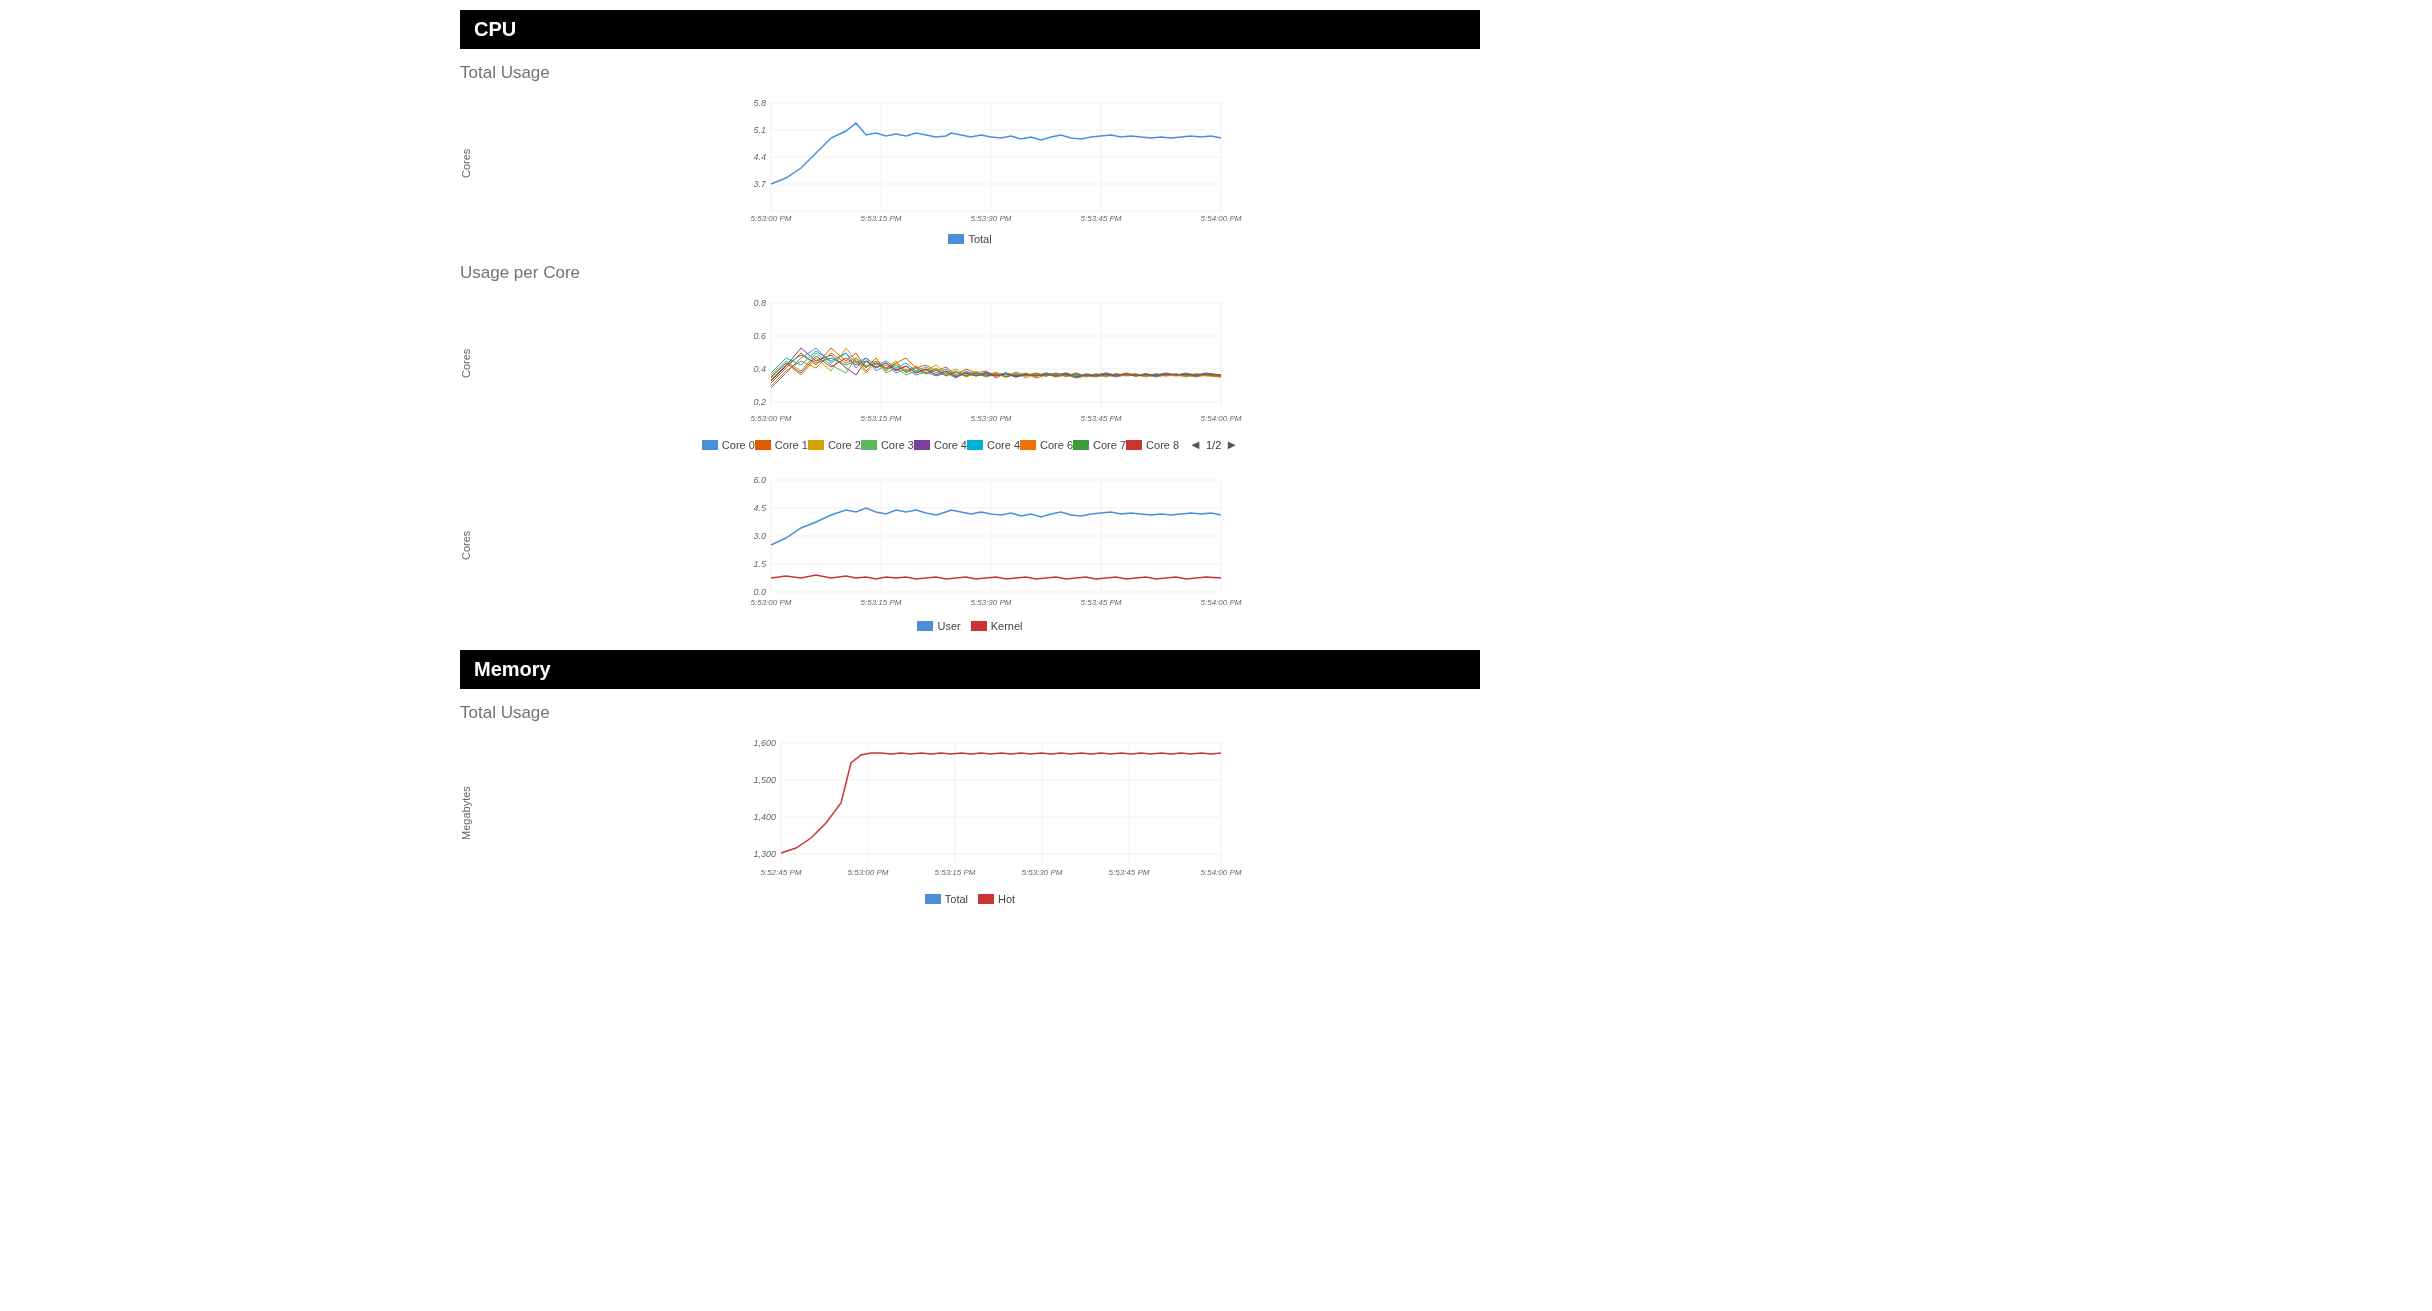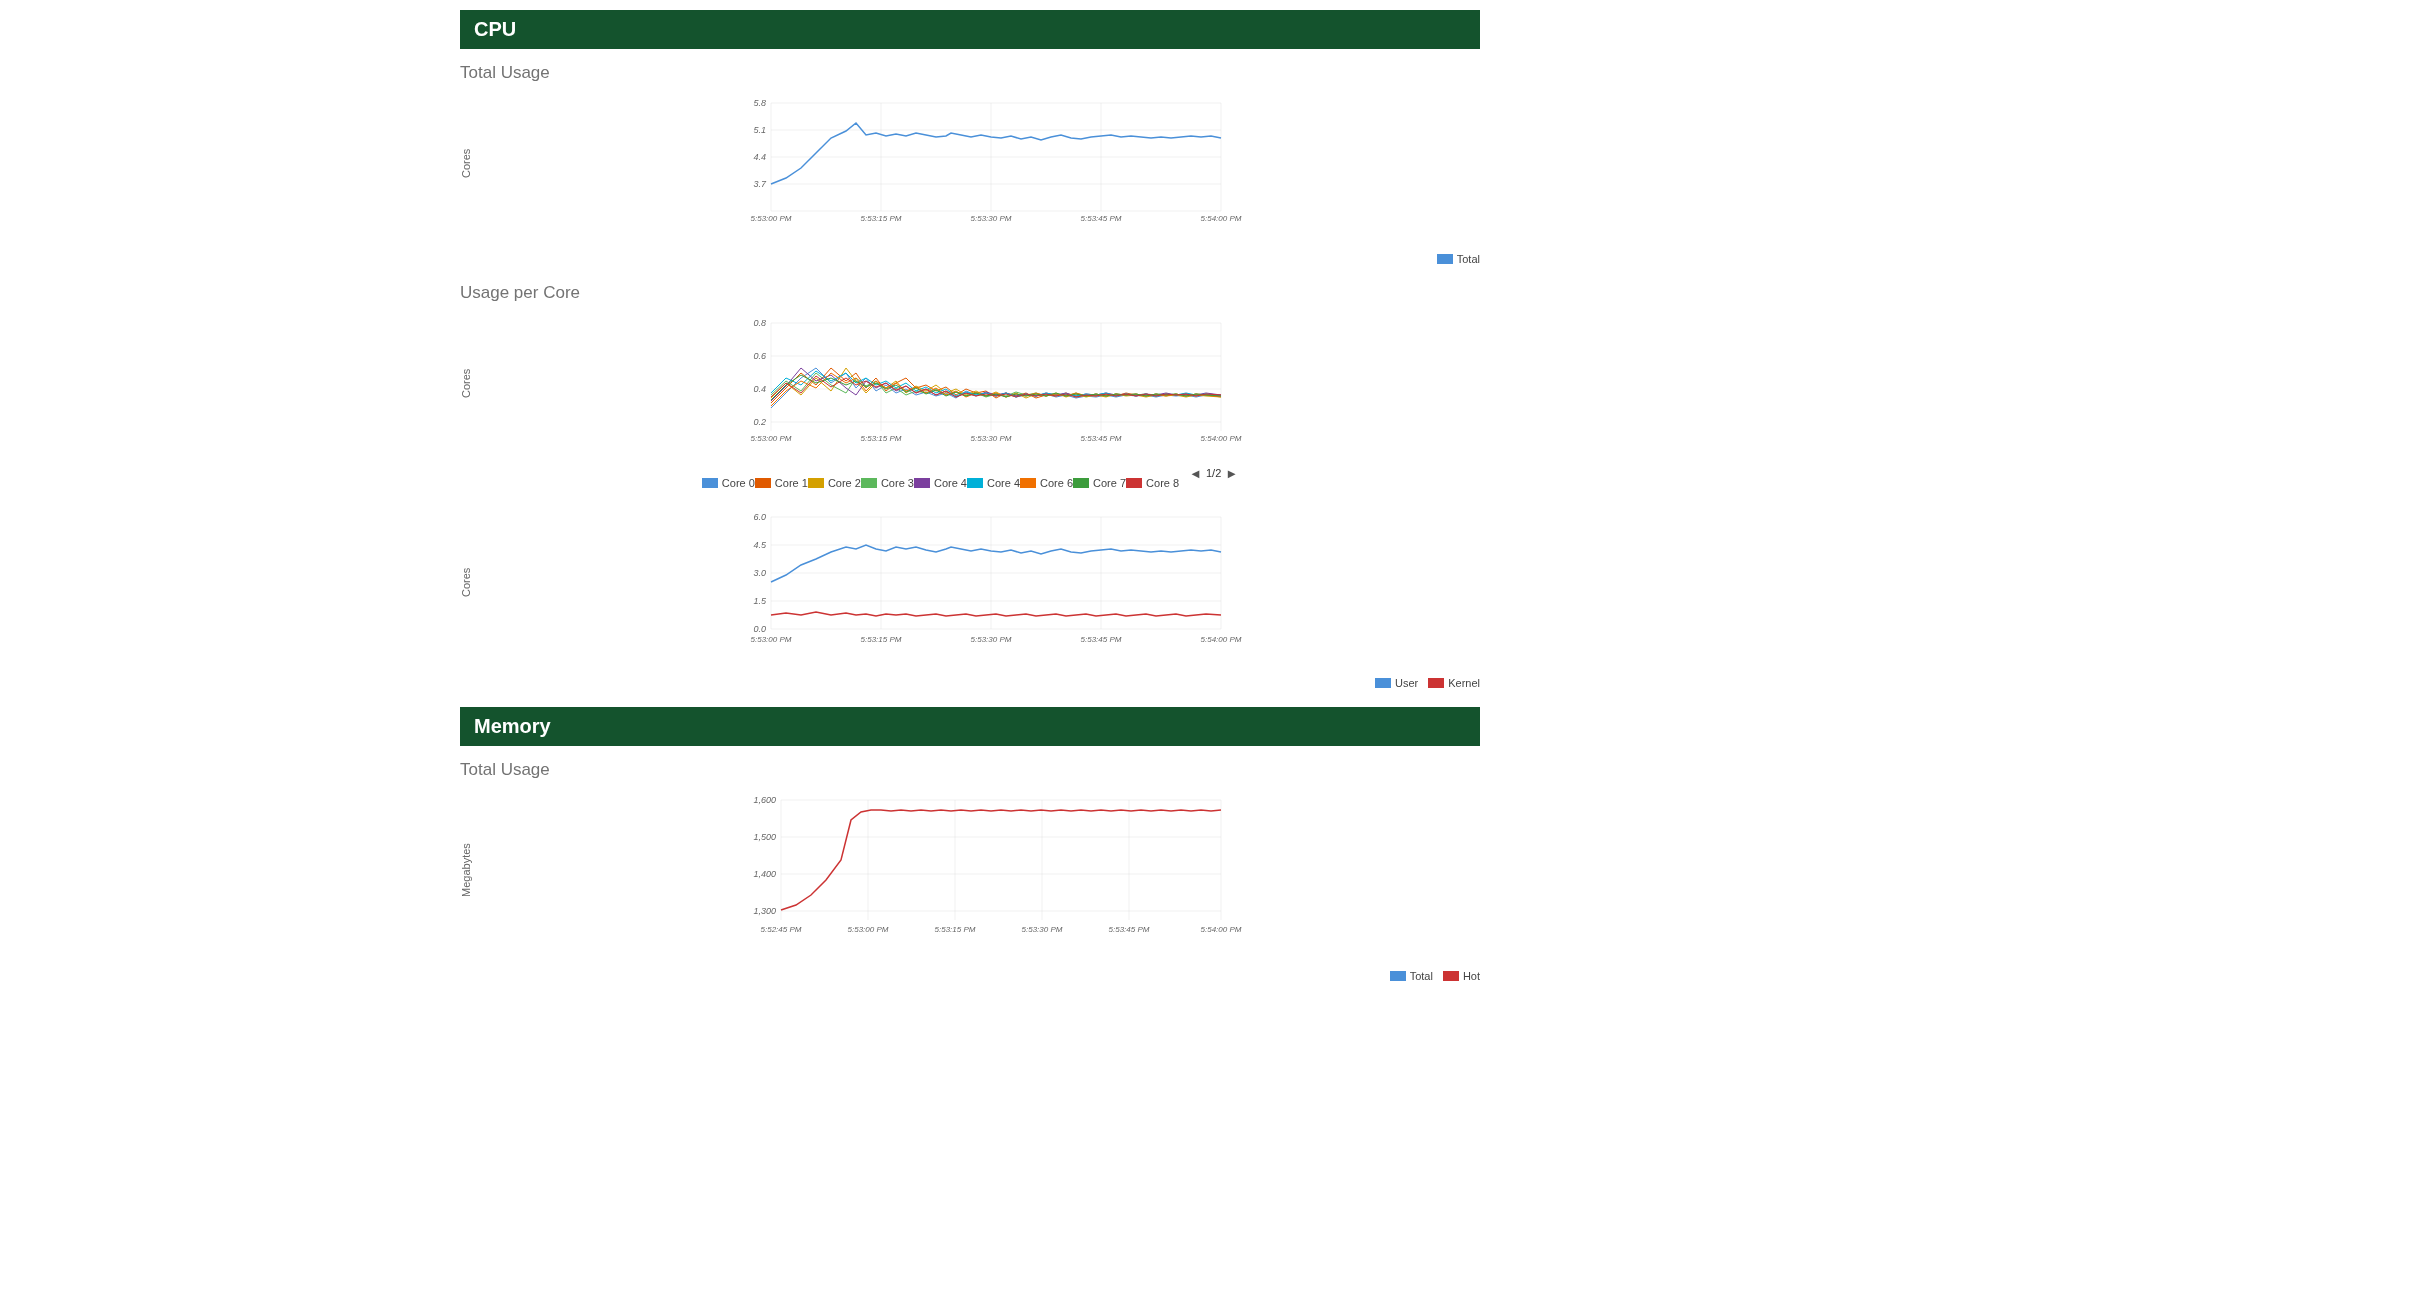--- a/index.html
+++ b/index.html
@@ -14,21 +14,21 @@
       min-height: 1311px;
       padding: 0;
       background: #fff;
     }
     .content-area {
       margin-left: 440px;
       padding: 0 20px 40px 20px;
       max-width: 1060px;
     }
     .section-header {
-      background: #14532d;
+      background: #000000;
       color: #fff;
       font-size: 20px;
       font-weight: bold;
       padding: 8px 14px;
       margin-bottom: 10px;
       margin-top: 10px;
     }
     .section-title {
       font-size: 17px;
       font-weight: normal;
@@ -57,23 +57,23 @@
       position: relative;
       font-style: italic;
     }
     svg.chart-svg {
       display: block;
       width: 100%;
     }
     .legend {
       display: flex;
       flex-wrap: wrap;
-      justify-content: flex-end;
+      justify-content: center;
       gap: 10px;
-      margin-top: 20px;
+      margin-top: 0;
       font-size: 11px;
       color: #444;
     }
     .legend-item {
       display: flex;
       align-items: center;
       gap: 4px;
     }
     .legend-color {
       width: 16px;

